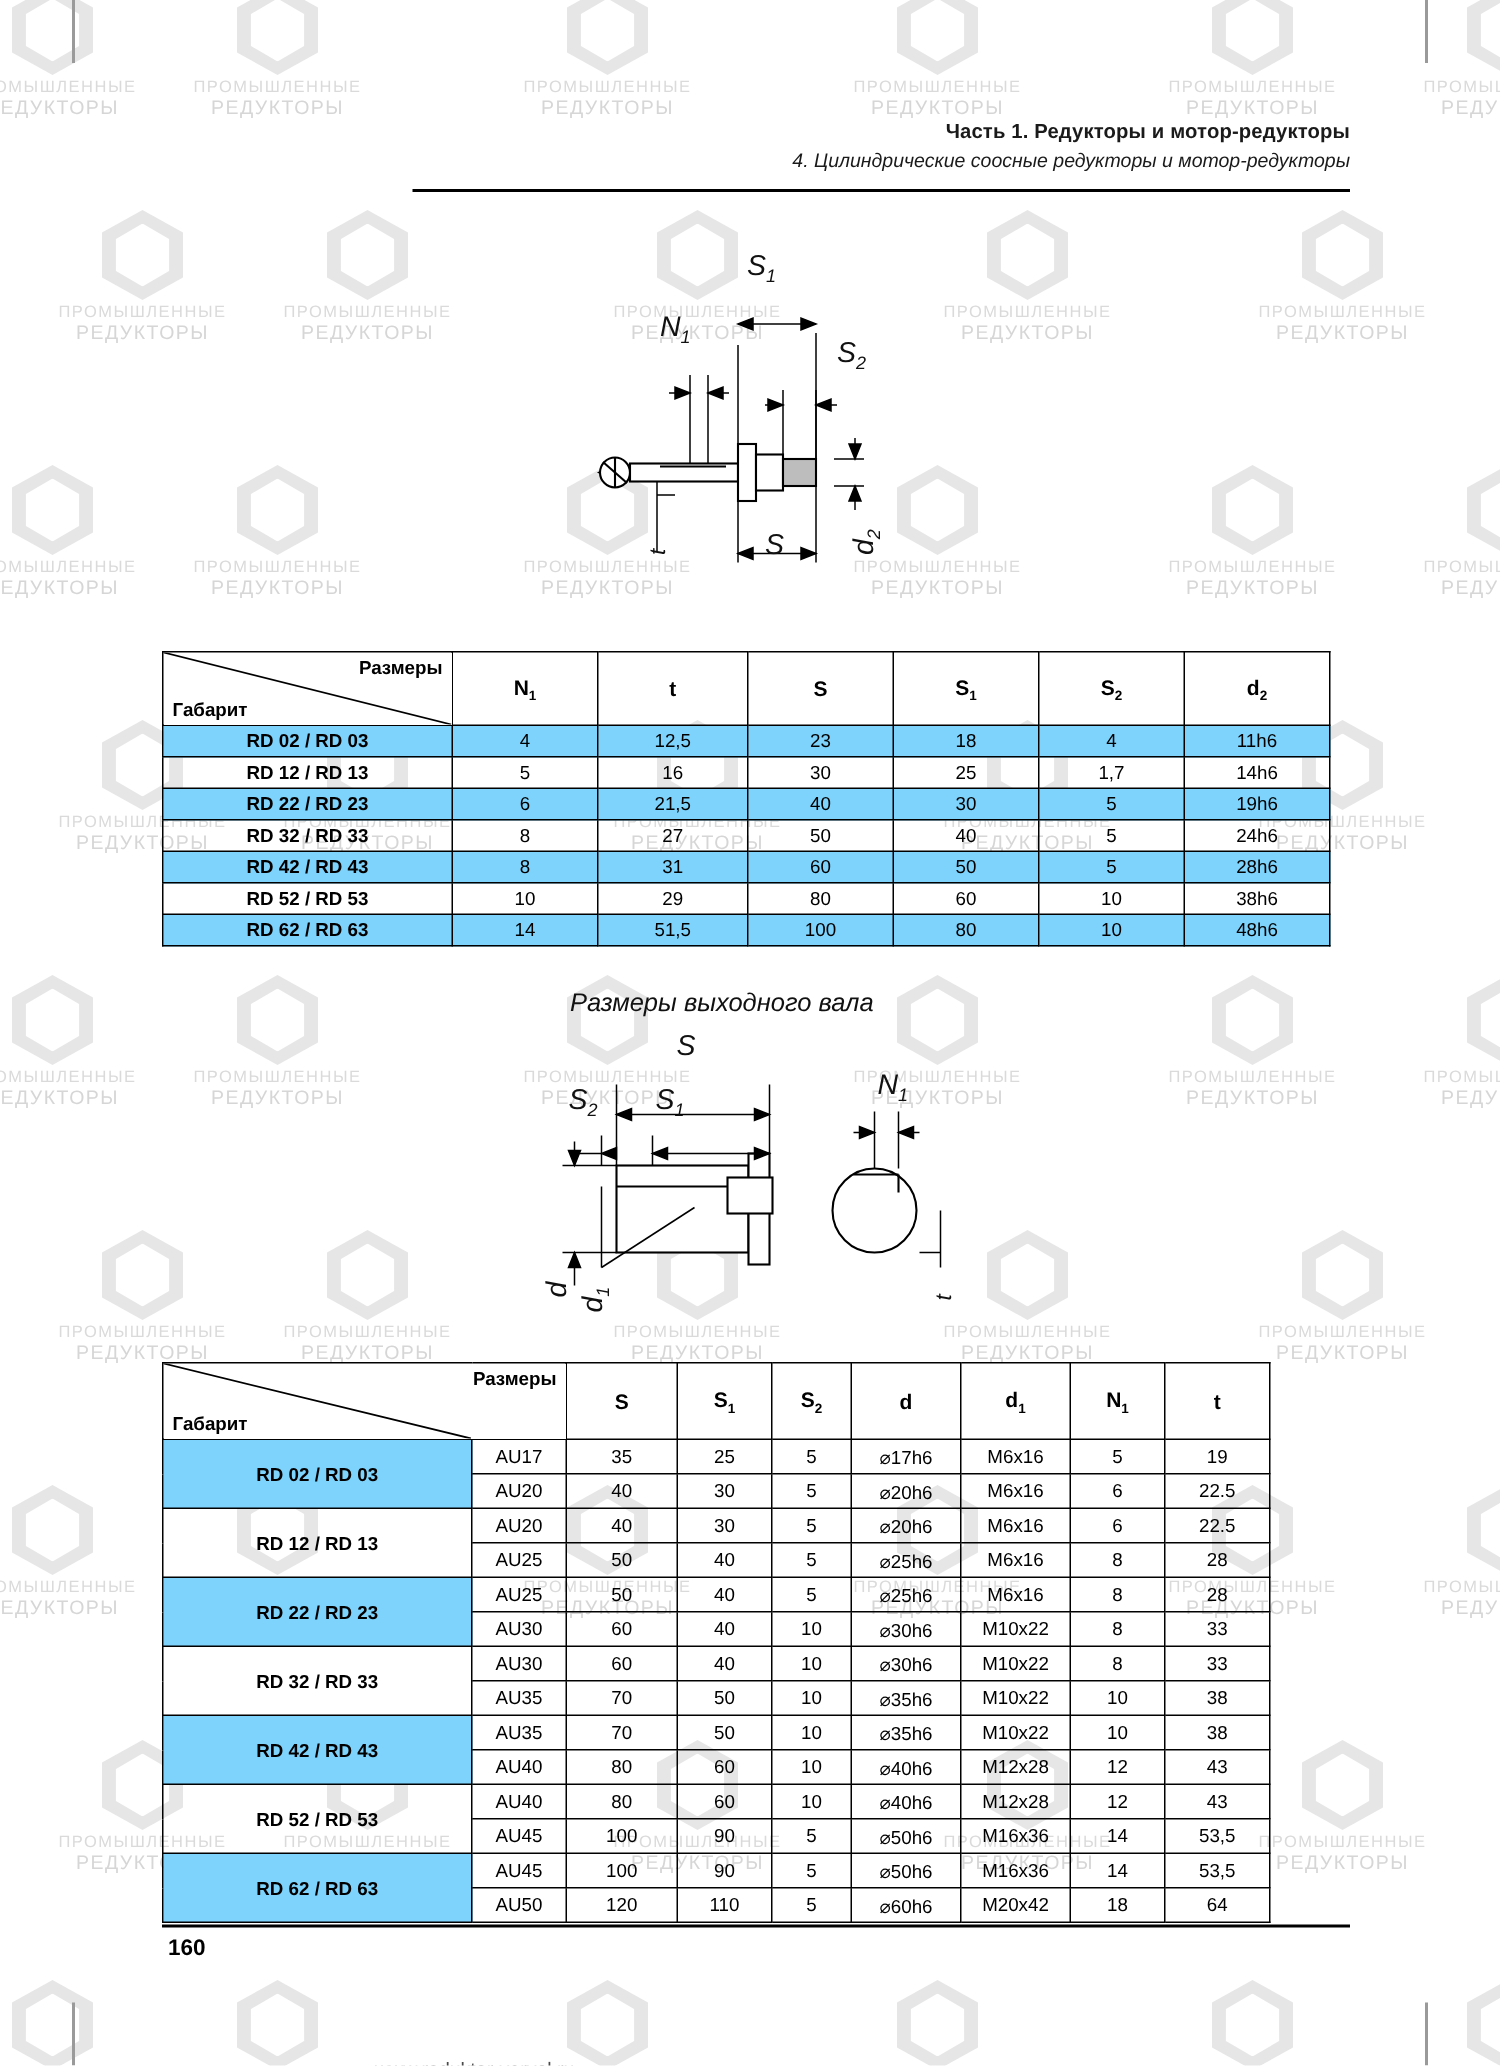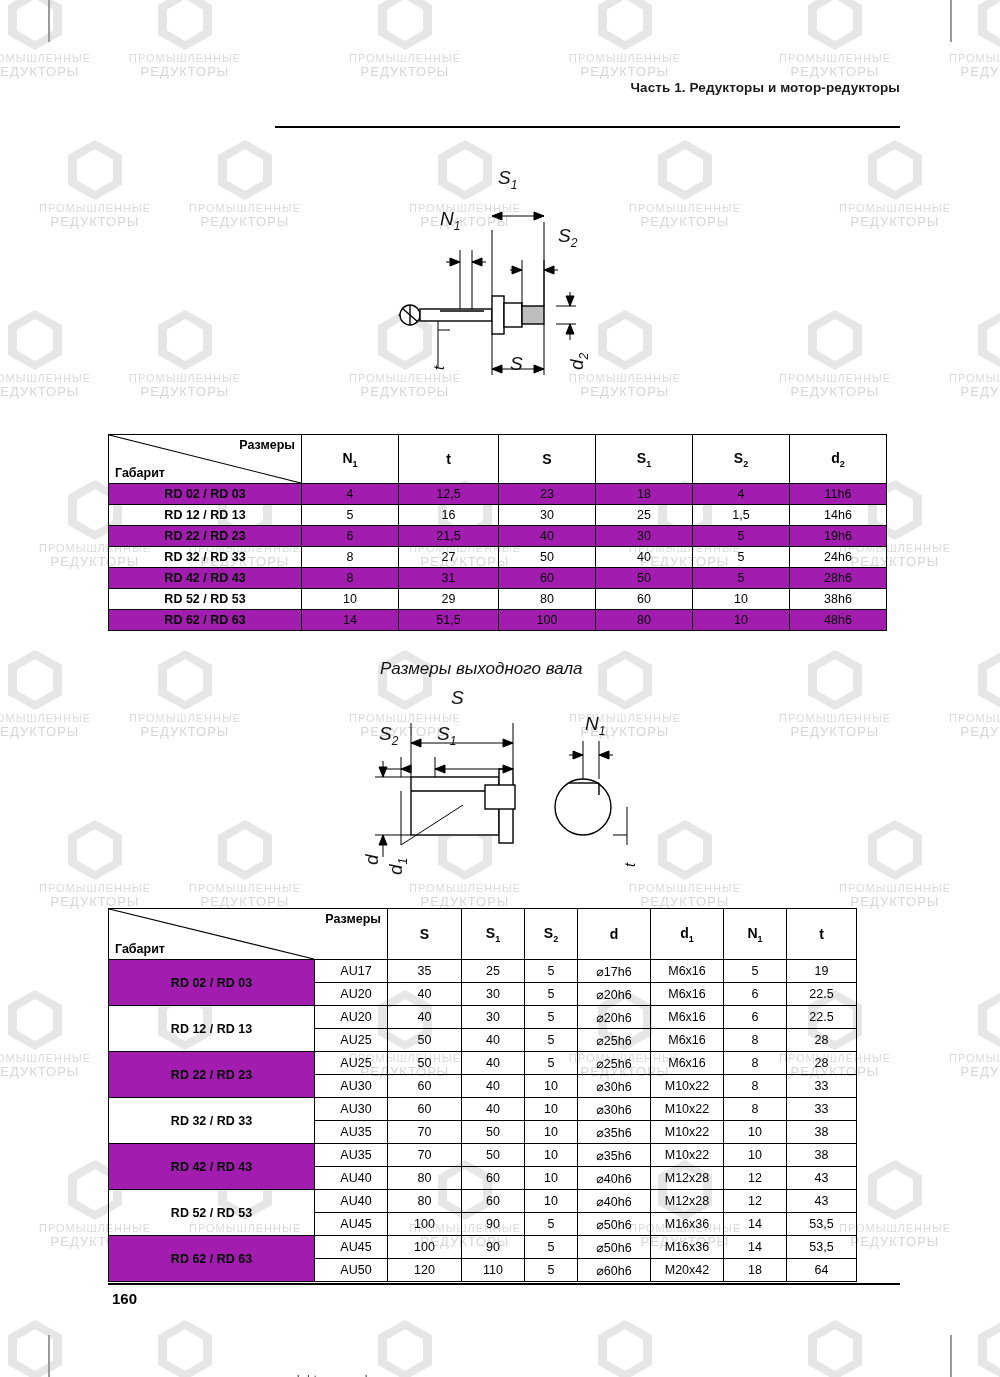--- a/index.html
+++ b/index.html
@@ -167,37 +167,37 @@
     font-weight: bold;
   }
   .corner svg {
     position: absolute;
     left: 0; top: 0;
   }
   .gabarit {
     font-weight: bold;
     font-size: 12.5px;
   }
-  .shaded { background: #a21caf; }
+  .shaded { background: #7dd3fc; }
   .row-h { height: 21px; }
 
   
   #tbl-in { left: 108px; top: 434px; }
   #tbl-in .c0 { width: 192px; }
   #tbl-in .c1 { width: 96px; }
   #tbl-in .c2 { width: 99px; }
   #tbl-in .c3 { width: 96px; }
   #tbl-in .c4 { width: 96px; }
   #tbl-in .c5 { width: 96px; }
   #tbl-in .c6 { width: 96px; }
 
   
   #tbl-out { left: 108px; top: 908px; }
   #tbl-out .d0 { width: 205px; }
-  #tbl-out .d1 { width: 62px; padding-left: 10px; }
+  #tbl-out .d1 { width: 62px; }
   #tbl-out .d2 { width: 73px; }
   #tbl-out .d3 { width: 62px; }
   #tbl-out .d4 { width: 52px; }
   #tbl-out .d5 { width: 72px; }
   #tbl-out .d6 { width: 72px; }
   #tbl-out .d7 { width: 62px; }
   #tbl-out .d8 { width: 69px; }
   #tbl-out td { height: 22px; }
 
   
@@ -494,20 +494,21 @@
 
 <div class="crop" style="left:48px;top:0;width:2px;height:42px;"></div>
 <div class="crop" style="left:950px;top:0;width:2px;height:42px;"></div>
 <div class="crop" style="left:48px;top:1335px;width:2px;height:42px;"></div>
 <div class="crop" style="left:950px;top:1335px;width:2px;height:42px;"></div>
 
 <div class="page">
 
   <div class="hdr">
     <div class="l1">Часть 1. Редукторы и мотор-редукторы</div>
+    <div class="l2">4. Цилиндрические соосные редукторы и мотор-редукторы</div>
   </div>
   <div class="hdr-rule"></div>
 
 
   <div class="draw" style="left:380px;top:170px;width:260px;height:240px;">
     <svg width="260" height="240" viewBox="0 0 260 240">
 
       <g stroke="#000" fill="none" stroke-width="1.4">
 
         <path d="M28 140 L28 150 L18 145 Z" fill="#000" stroke="none"></path>
@@ -601,21 +602,21 @@
           <td class="c4 shaded">18</td>
           <td class="c5 shaded">4</td>
           <td class="c6 shaded">11h6</td>
         </tr>
         <tr class="row-h">
           <td class="c0 gabarit">RD 12 / RD 13</td>
           <td class="c1">5</td>
           <td class="c2">16</td>
           <td class="c3">30</td>
           <td class="c4">25</td>
-          <td class="c5">1,5</td>
+          <td class="c5">1,7</td>
           <td class="c6">14h6</td>
         </tr>
         <tr class="row-h">
           <td class="c0 gabarit shaded">RD 22 / RD 23</td>
           <td class="c1 shaded">6</td>
           <td class="c2 shaded">21,5</td>
           <td class="c3 shaded">40</td>
           <td class="c4 shaded">30</td>
           <td class="c5 shaded">5</td>
           <td class="c6 shaded">19h6</td>

